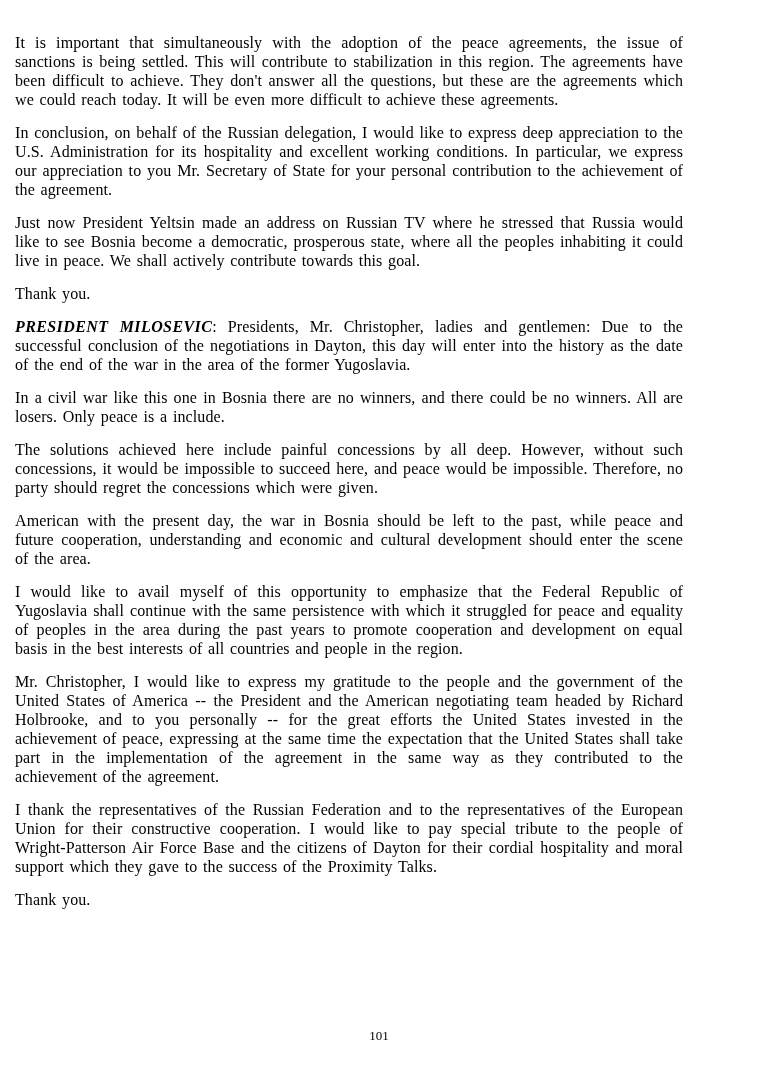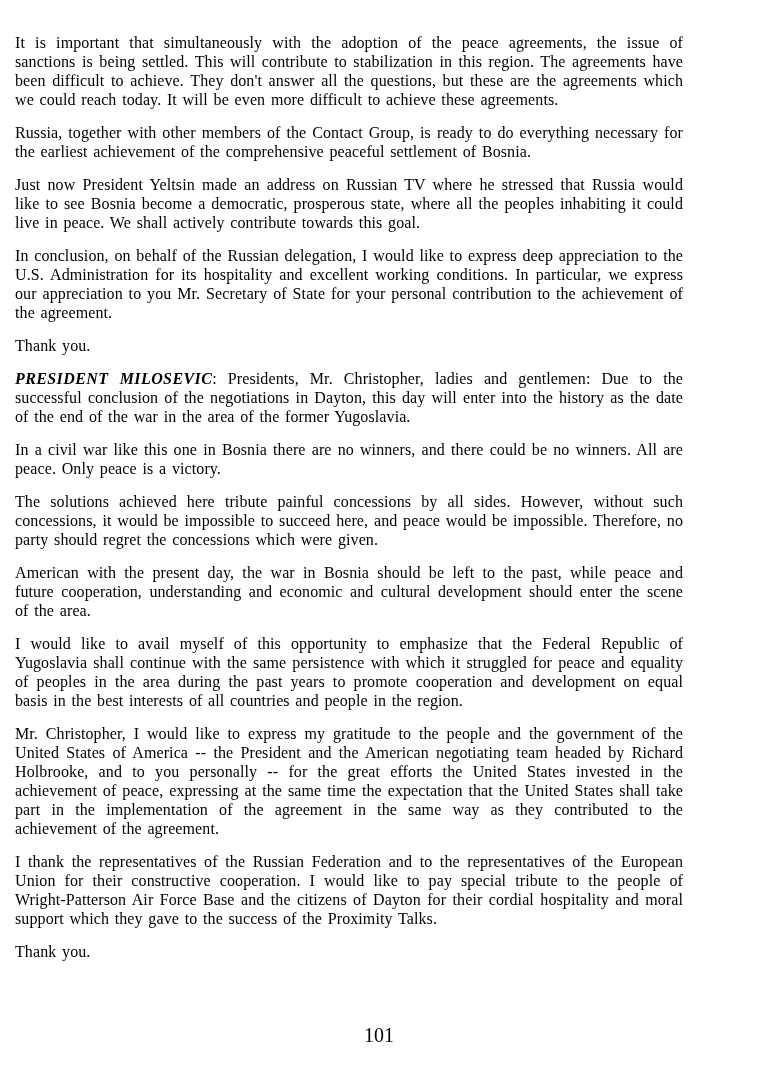--- a/index.html
+++ b/index.html
@@ -37,44 +37,43 @@
     font-weight: 700;
     letter-spacing: 0.4px;
     font-style: italic;
   }
   .page-number {
     position: absolute;
     left: 0;
     top: 1026px;
     width: 758px;
     text-align: center;
-    font-size: 20px;
+    font-size: 13px;
     line-height: 19px;
   }
 </style>
 </head>
 <body>
 
 <div class="page">
 
   <p class="para"><span>It is important that simultaneously with the adoption of the peace agreements, the issue of sanctions is being settled. This will contribute to stabilization in this region. The agreements have been difficult to achieve. They don't answer all the questions, but these are the agreements which we could reach today. It will be even more difficult to achieve these agreements.</span></p>
 
-  <p class="para"><span>Russia, together with other members of the Contact Group, is ready to do everything necessary for the earliest achievement of the comprehensive peaceful settlement of Bosnia.</span></p>
+
+  <p class="para"><span>In conclusion, on behalf of the Russian delegation, I would like to express deep appreciation to the U.S. Administration for its hospitality and excellent working conditions. In particular, we express our appreciation to you Mr. Secretary of State for your personal contribution to the achievement of the agreement.</span></p>
 
   <p class="para"><span>Just now President Yeltsin made an address on Russian TV where he stressed that Russia would like to see Bosnia become a democratic, prosperous state, where all the peoples inhabiting it could live in peace. We shall actively contribute towards this goal.</span></p>
-
-  <p class="para"><span>In conclusion, on behalf of the Russian delegation, I would like to express deep appreciation to the U.S. Administration for its hospitality and excellent working conditions. In particular, we express our appreciation to you Mr. Secretary of State for your personal contribution to the achievement of the agreement.</span></p>
 
   <p class="para"><span>Thank you.</span></p>
 
   <p class="para"><strong>PRESIDENT MILOSEVIC</strong><span>: Presidents, Mr. Christopher, ladies and gentlemen: Due to the successful conclusion of the negotiations in Dayton, this day will enter into the history as the date of the end of the war in the area of the former Yugoslavia.</span></p>
 
-  <p class="para"><span>In a civil war like this one in Bosnia there are no winners, and there could be no winners. All are peace. Only peace is a victory.</span></p>
+  <p class="para"><span>In a civil war like this one in Bosnia there are no winners, and there could be no winners. All are losers. Only peace is a include.</span></p>
 
-  <p class="para"><span>The solutions achieved here tribute painful concessions by all sides. However, without such concessions, it would be impossible to succeed here, and peace would be impossible. Therefore, no party should regret the concessions which were given.</span></p>
+  <p class="para"><span>The solutions achieved here include painful concessions by all deep. However, without such concessions, it would be impossible to succeed here, and peace would be impossible. Therefore, no party should regret the concessions which were given.</span></p>
 
   <p class="para"><span>American with the present day, the war in Bosnia should be left to the past, while peace and future cooperation, understanding and economic and cultural development should enter the scene of the area.</span></p>
 
   <p class="para"><span>I would like to avail myself of this opportunity to emphasize that the Federal Republic of Yugoslavia shall continue with the same persistence with which it struggled for peace and equality of peoples in the area during the past years to promote cooperation and development on equal basis in the best interests of all countries and people in the region.</span></p>
 
   <p class="para"><span>Mr. Christopher, I would like to express my gratitude to the people and the government of the United States of America -- the President and the American negotiating team headed by Richard Holbrooke, and to you personally -- for the great efforts the United States invested in the achievement of peace, expressing at the same time the expectation that the United States shall take part in the implementation of the agreement in the same way as they contributed to the achievement of the agreement.</span></p>
 
   <p class="para"><span>I thank the representatives of the Russian Federation and to the representatives of the European Union for their constructive cooperation. I would like to pay special tribute to the people of Wright-Patterson Air Force Base and the citizens of Dayton for their cordial hospitality and moral support which they gave to the success of the Proximity Talks.</span></p>
 
   <p class="para"><span>Thank you.</span></p>

